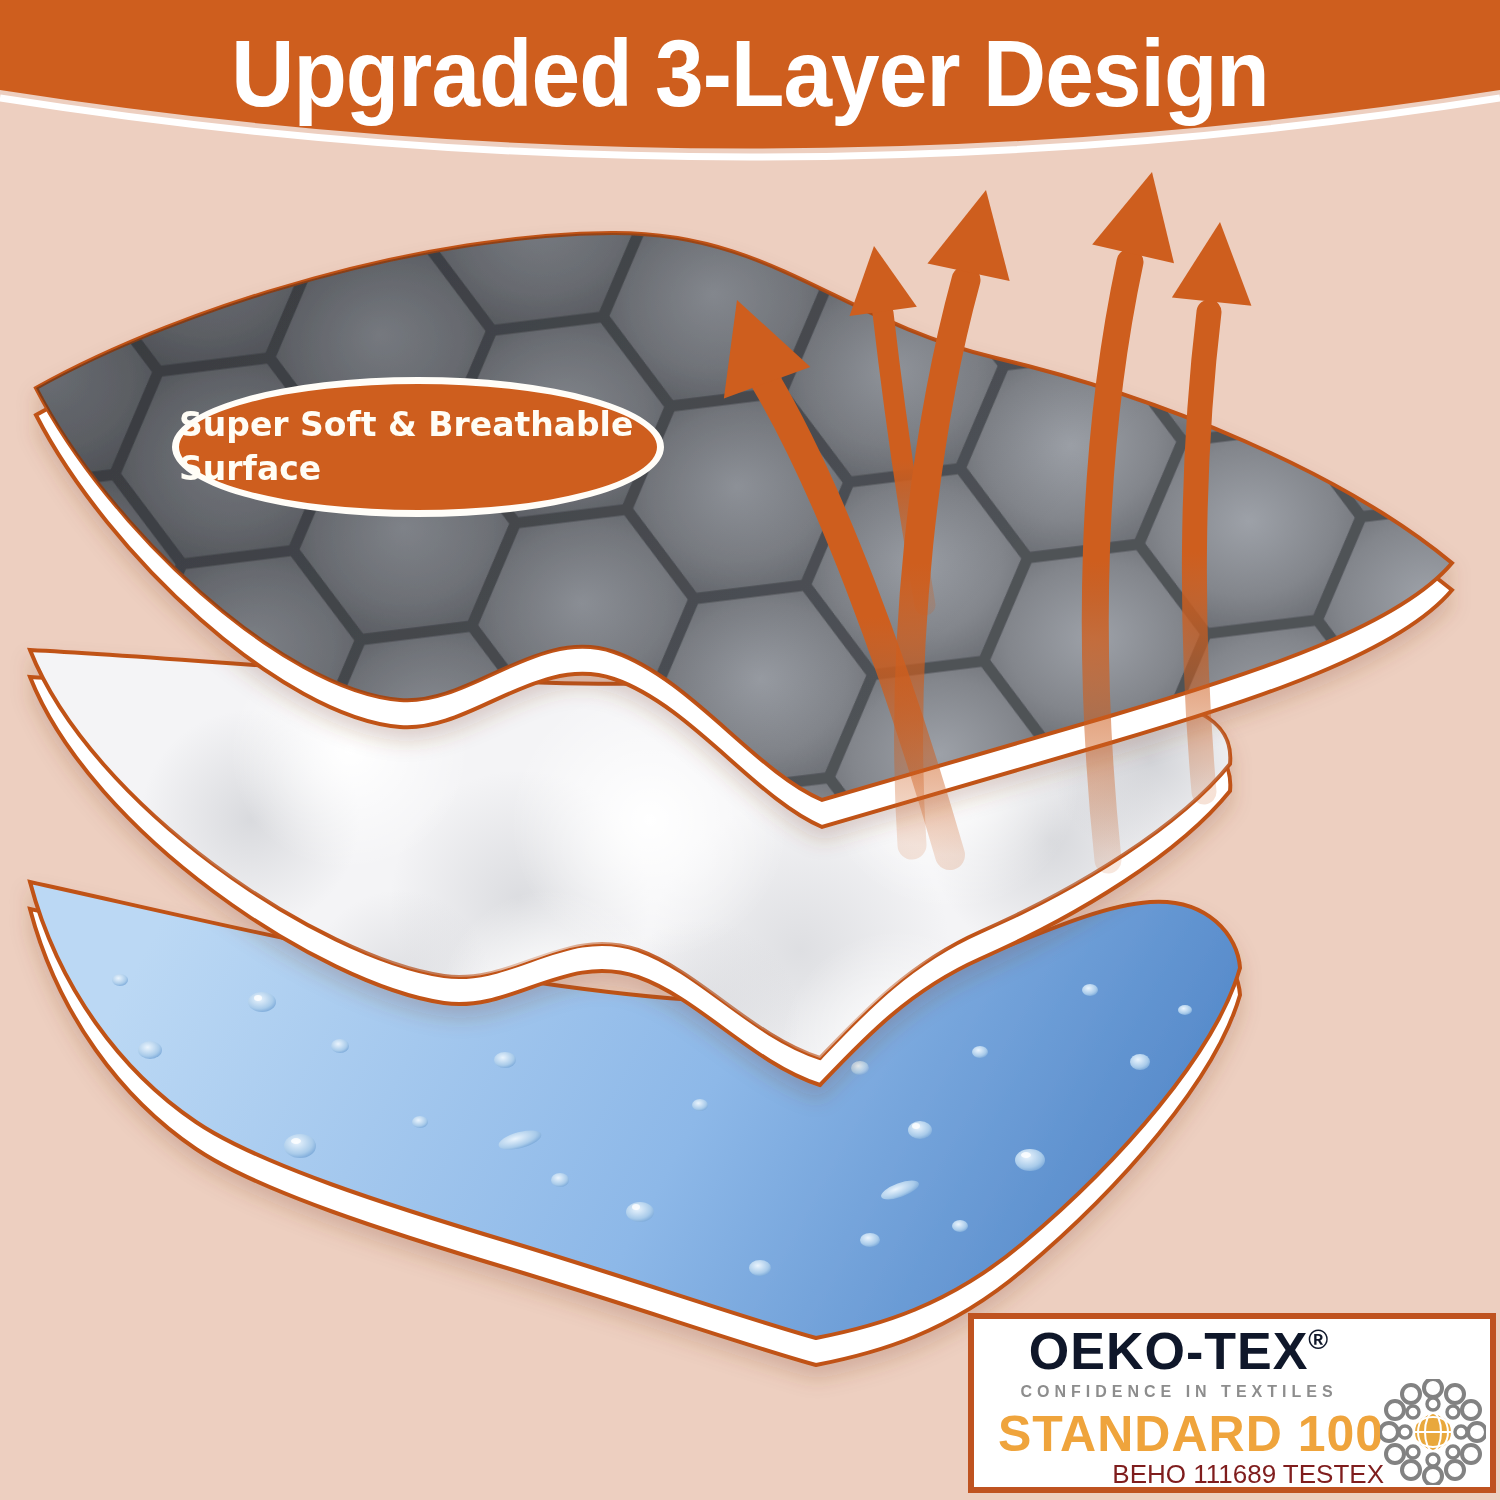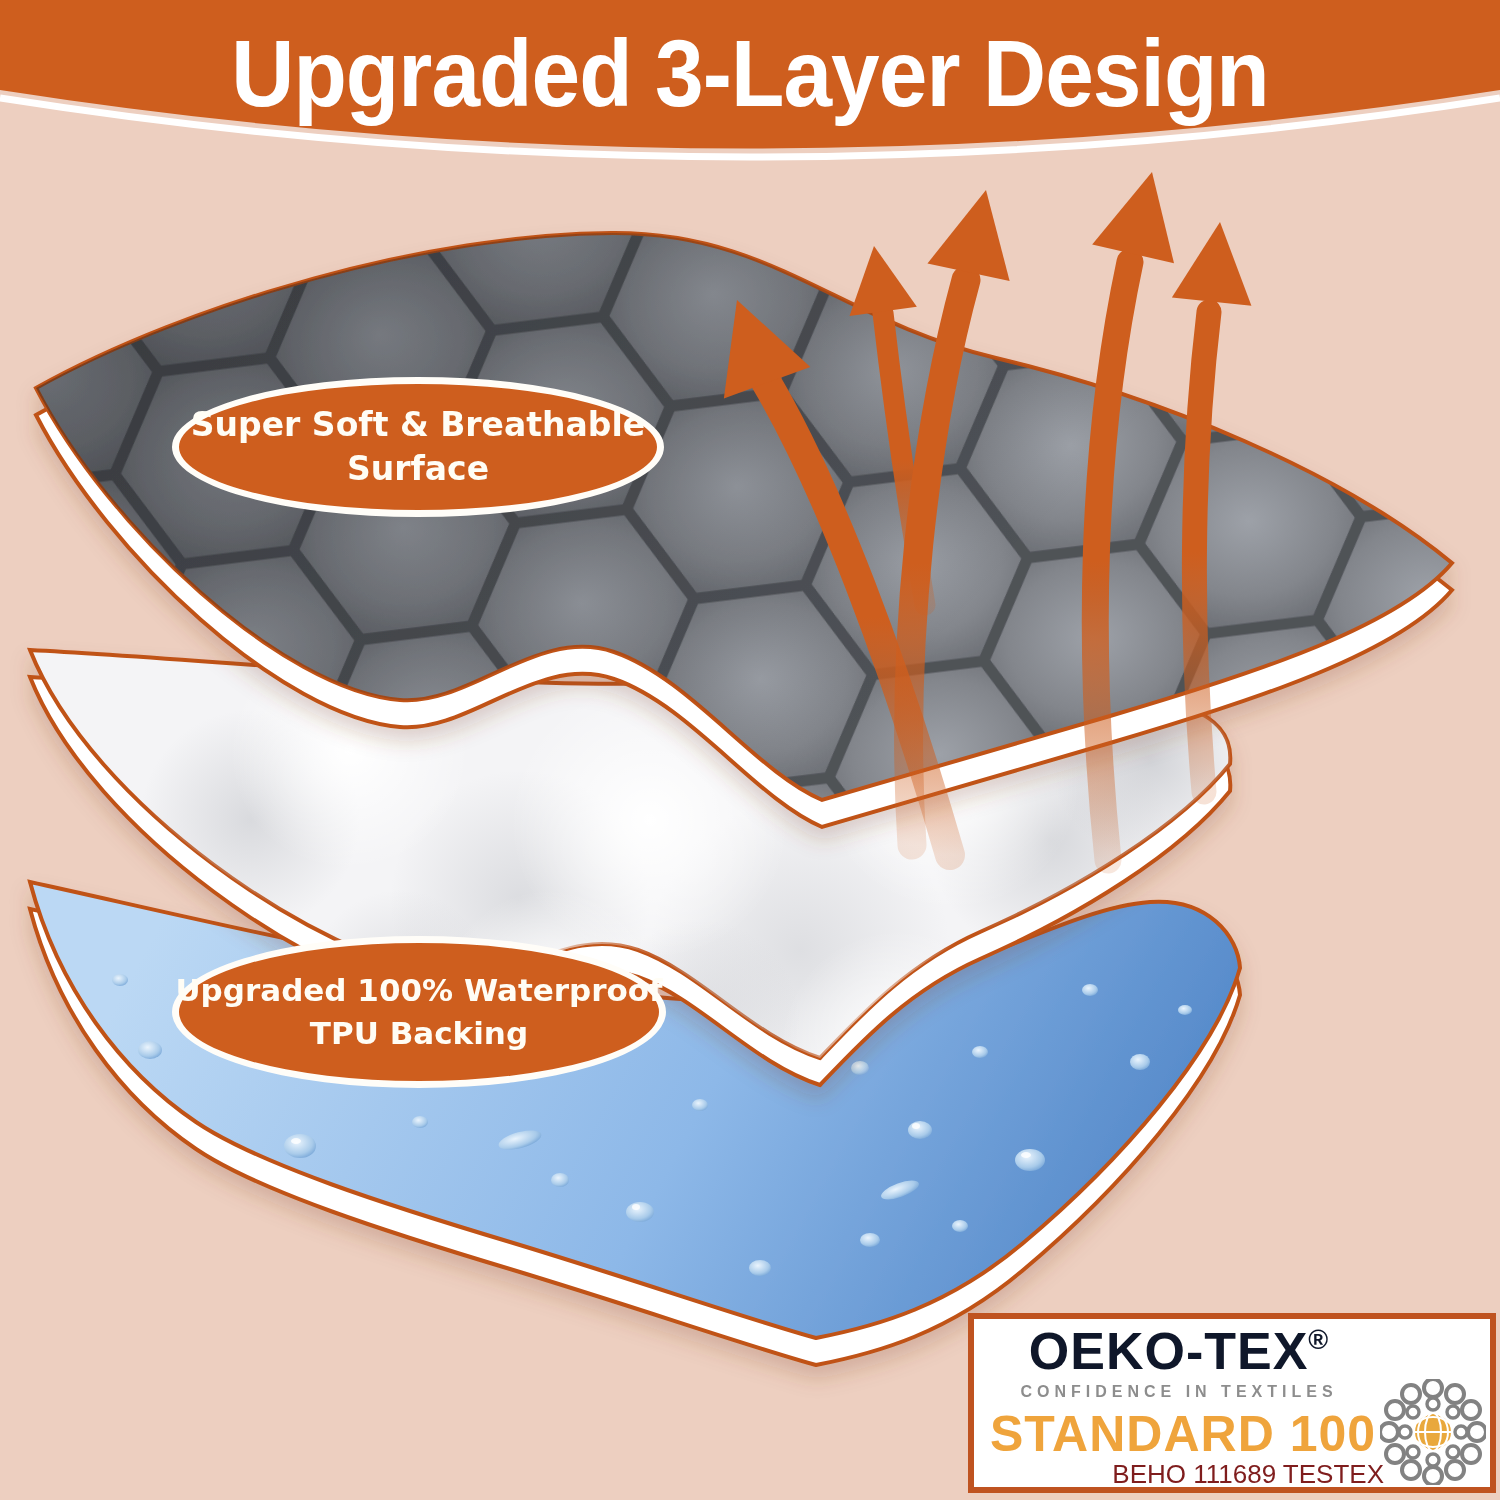--- a/index.html
+++ b/index.html
@@ -10,21 +10,21 @@
   .stage svg.art{position:absolute;left:0;top:0;width:1500px;height:1500px;display:block;}
   .title{
     position:absolute;left:0;right:0;top:22px;margin:0;text-align:center;
     color:#FFFFFF;font-weight:bold;font-size:94px;line-height:1.1;
     letter-spacing:-1px;transform:scaleX(.93);transform-origin:50% 50%;
     font-family:"Liberation Sans",sans-serif;
   }
   .bubble{
     position:absolute;box-sizing:border-box;border-radius:50%;
     background:#CE5E1E;border:7px solid #FFFDF8;
-    display:flex;flex-direction:column;align-items:center;justify-content:center;
+    display:flex;flex-direction:column;align-items:flex-start;justify-content:center;
     color:#FFFDF5;font-weight:bold;text-align:center;
     font-family:"DejaVu Sans",sans-serif;
   }
   .bubble .ln{white-space:nowrap;}
   .bubble1{left:172px;top:377px;width:492px;height:140px;font-size:33px;line-height:44px;}
   .bubble2{left:166px;top:681px;width:478px;height:126px;font-size:32px;line-height:42px;}
   .bubble3{left:172px;top:936px;width:494px;height:152px;font-size:31px;line-height:43px;}
   .cert{
     position:absolute;left:968px;top:1313px;width:528px;height:180px;
     box-sizing:border-box;background:#FFFFFF;border:6px solid #BF5320;
@@ -33,21 +33,21 @@
     position:absolute;left:0;top:2px;width:410px;text-align:center;
     color:#0f172a;font-weight:bold;font-size:52px;letter-spacing:1px;white-space:nowrap;
   }
   .cert .brand .reg{font-size:27px;vertical-align:20px;font-weight:bold;}
   .cert .tagline{
     position:absolute;left:0;top:64px;width:410px;text-align:center;
     color:#8D8D8D;font-weight:bold;font-size:16px;letter-spacing:5px;white-space:nowrap;
   }
   .cert .standard{
     position:absolute;left:0;top:86px;width:418px;text-align:center;
-    color:#EFA43C;font-weight:bold;font-size:50px;letter-spacing:1px;white-space:nowrap;
+    color:#EFA43C;font-weight:bold;font-size:50px;letter-spacing:1px;white-space:nowrap;padding-left:8px;
   }
   .cert .code{
     position:absolute;left:0;top:140px;width:410px;text-align:right;
     color:#7f1d1d;font-size:26px;white-space:nowrap;
   }
   .cert .flower{position:absolute;left:406px;top:60px;width:106px;height:106px;}
 </style>
 </head>
 <body>
 
@@ -231,24 +231,20 @@
 </svg>
 
 <h1 class="title">Upgraded 3-Layer Design</h1>
 
 <div class="bubble bubble1">
   <div class="ln">Super Soft &amp; Breathable</div>
   <div class="ln">Surface</div>
 </div>
 
 
-<div class="bubble bubble3">
-  <div class="ln">Upgraded 100% Waterproof</div>
-  <div class="ln">TPU Backing</div>
-</div>
 
 <div class="cert">
   <div class="brand">
     <span>OEKO-TEX</span><span class="reg">®</span>
   </div>
   <div class="tagline">CONFIDENCE IN TEXTILES</div>
   <div class="standard">STANDARD 100</div>
   <div class="code">BEHO 111689 TESTEX</div>
   <svg class="flower" viewBox="-53 -53 106 106">
     <g stroke="#828282" stroke-width="4" fill="none">

